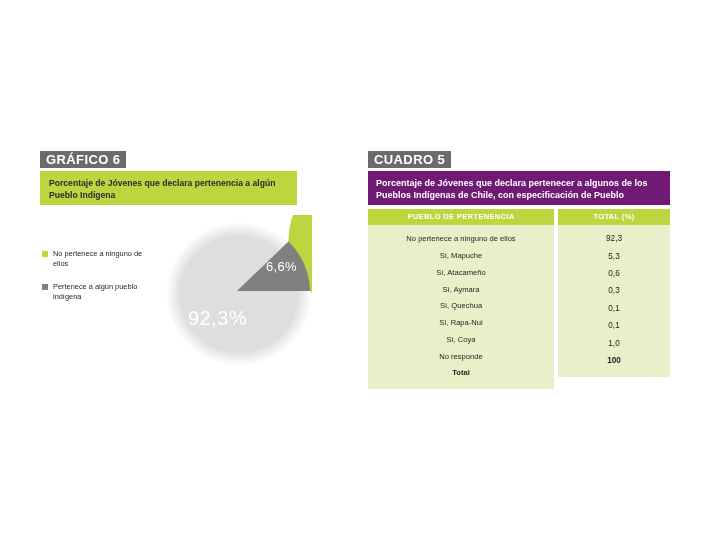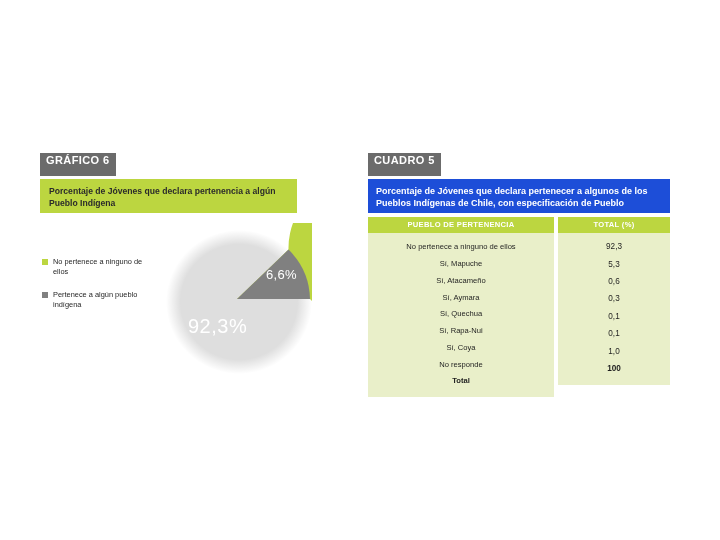--- a/index.html
+++ b/index.html
@@ -21,24 +21,24 @@
     left: 40px;
     top: 150px;
     width: 300px;
     height: 220px;
   }
 
   .badge {
     display: inline-block;
     background: #6b6b6b;
     color: #ffffff;
-    font-size: 11px;
+    font-size: 13px;
     font-weight: bold;
     letter-spacing: .4px;
-    padding: 2px 6px 10px 6px;
+    padding: 2px 6px 2px 6px;
     line-height: 1;
   }
 
   #chart-title-bar {
     margin-top: 3px;
     background: #bcd640;
     color: #2b2b2b;
     font-size: 8.6px;
     font-weight: bold;
     line-height: 1.35;
@@ -112,21 +112,21 @@
   
   #table-panel {
     position: absolute;
     left: 368px;
     top: 150px;
     width: 302px;
   }
 
   #table-title-bar {
     margin-top: 3px;
-    background: #1d4ed8;
+    background: #701a75;
     color: #ffffff;
     font-size: 9px;
     font-weight: bold;
     line-height: 1.35;
     padding: 6px 8px 8px 8px;
     width: 302px;
     box-sizing: border-box;
     height: 34px;
   }
 

